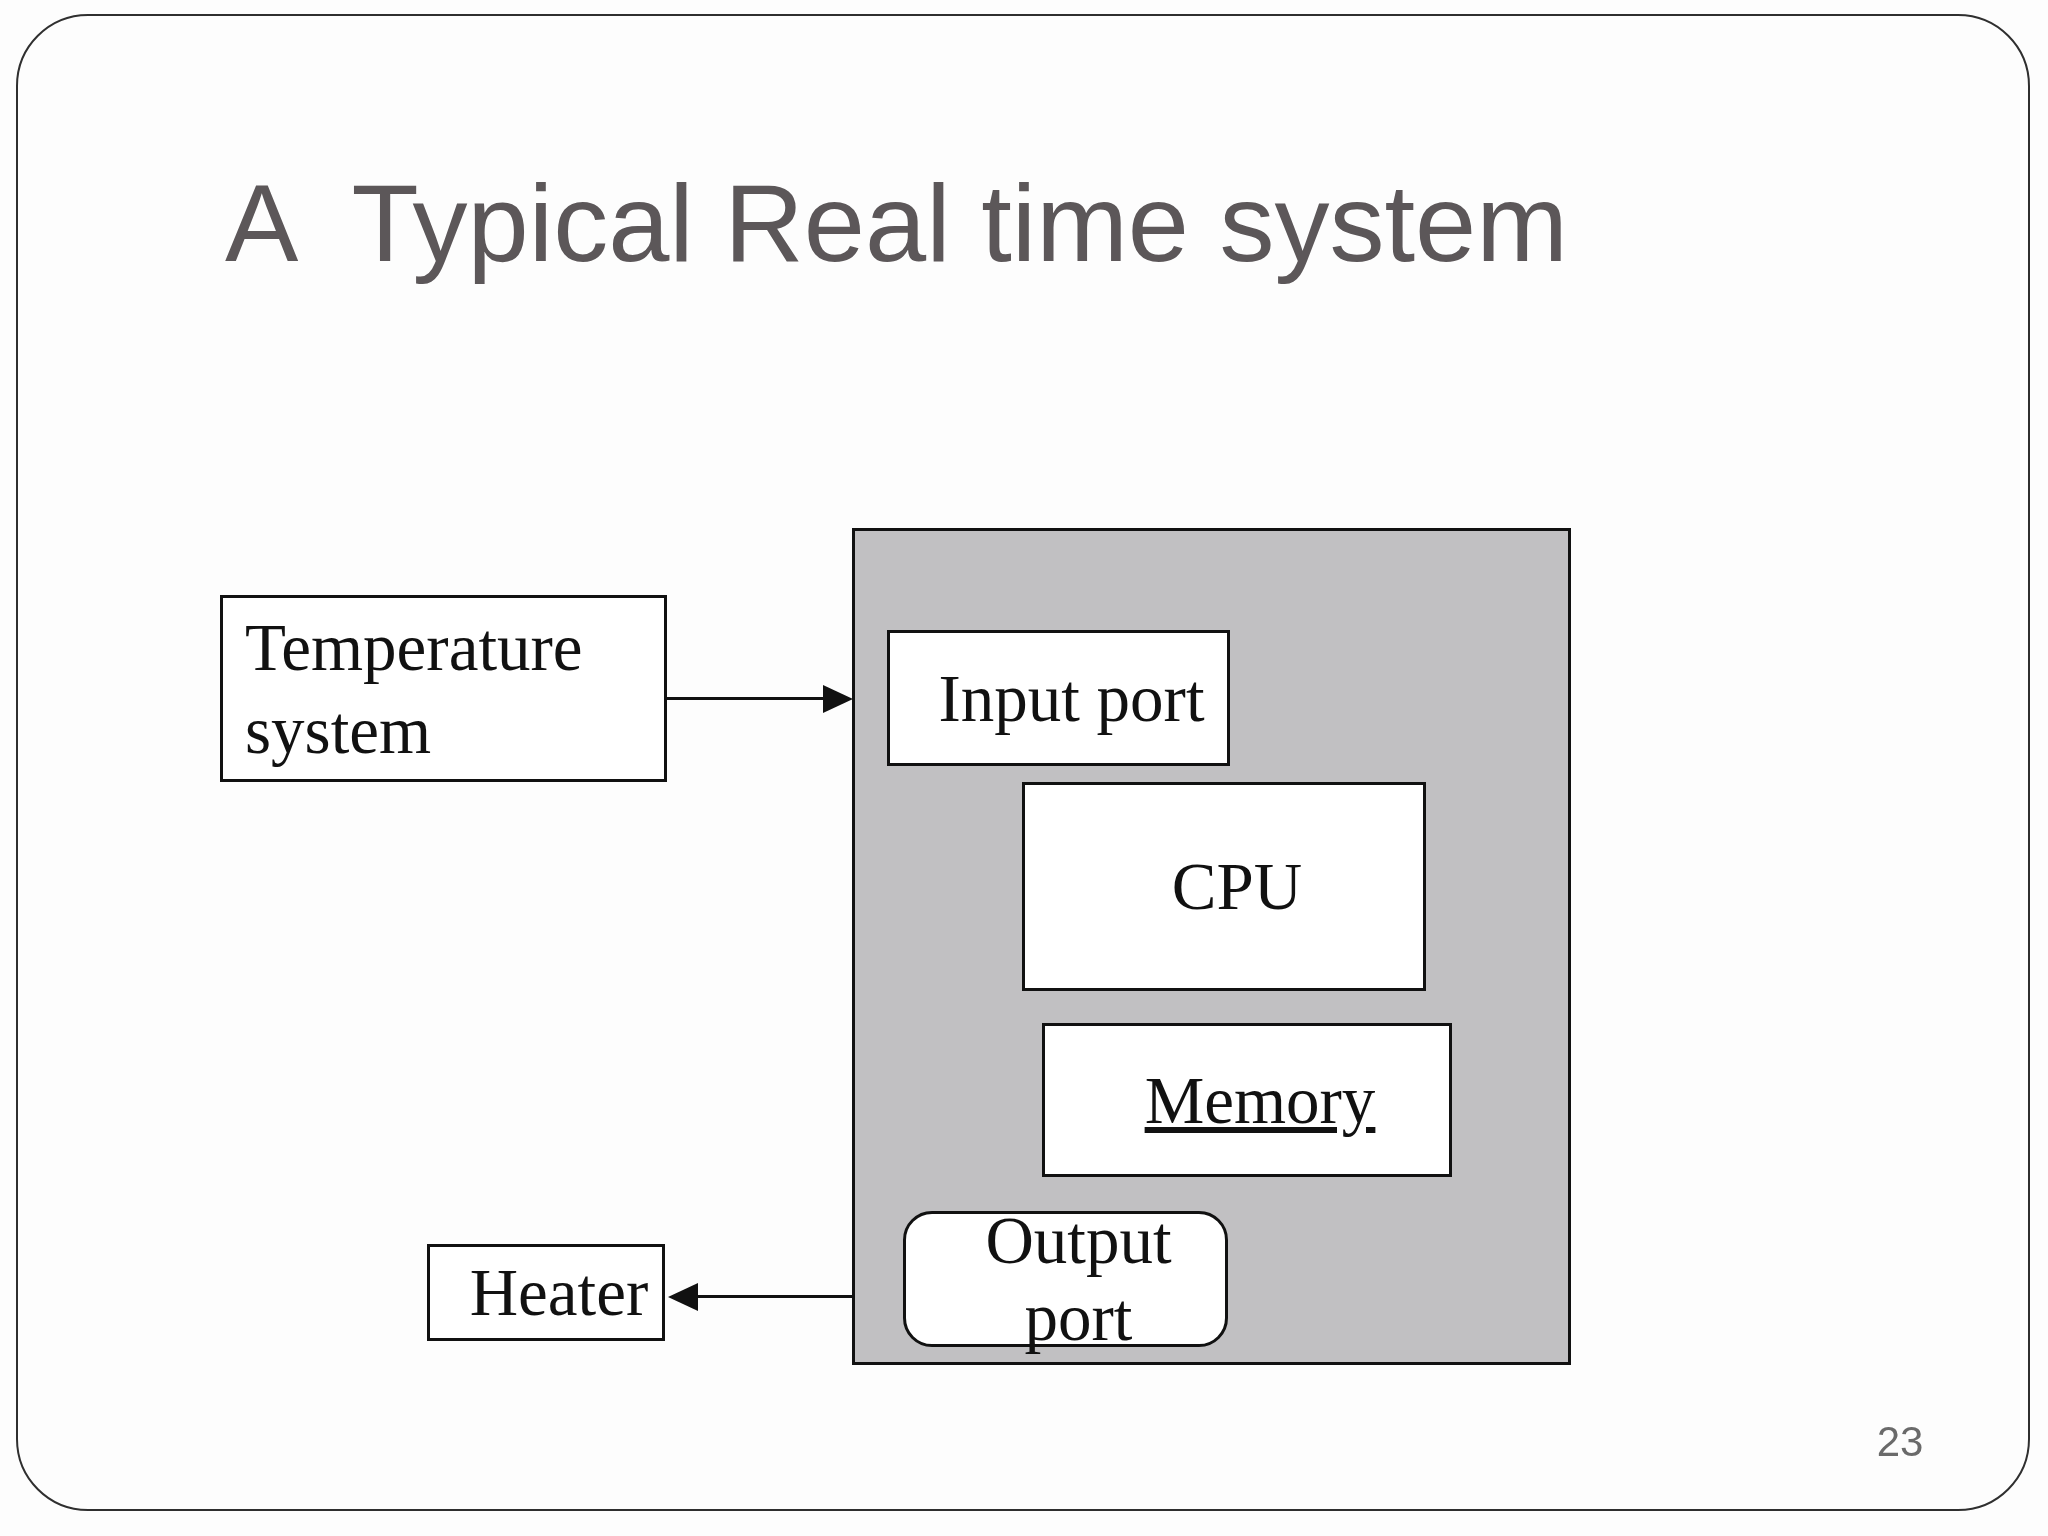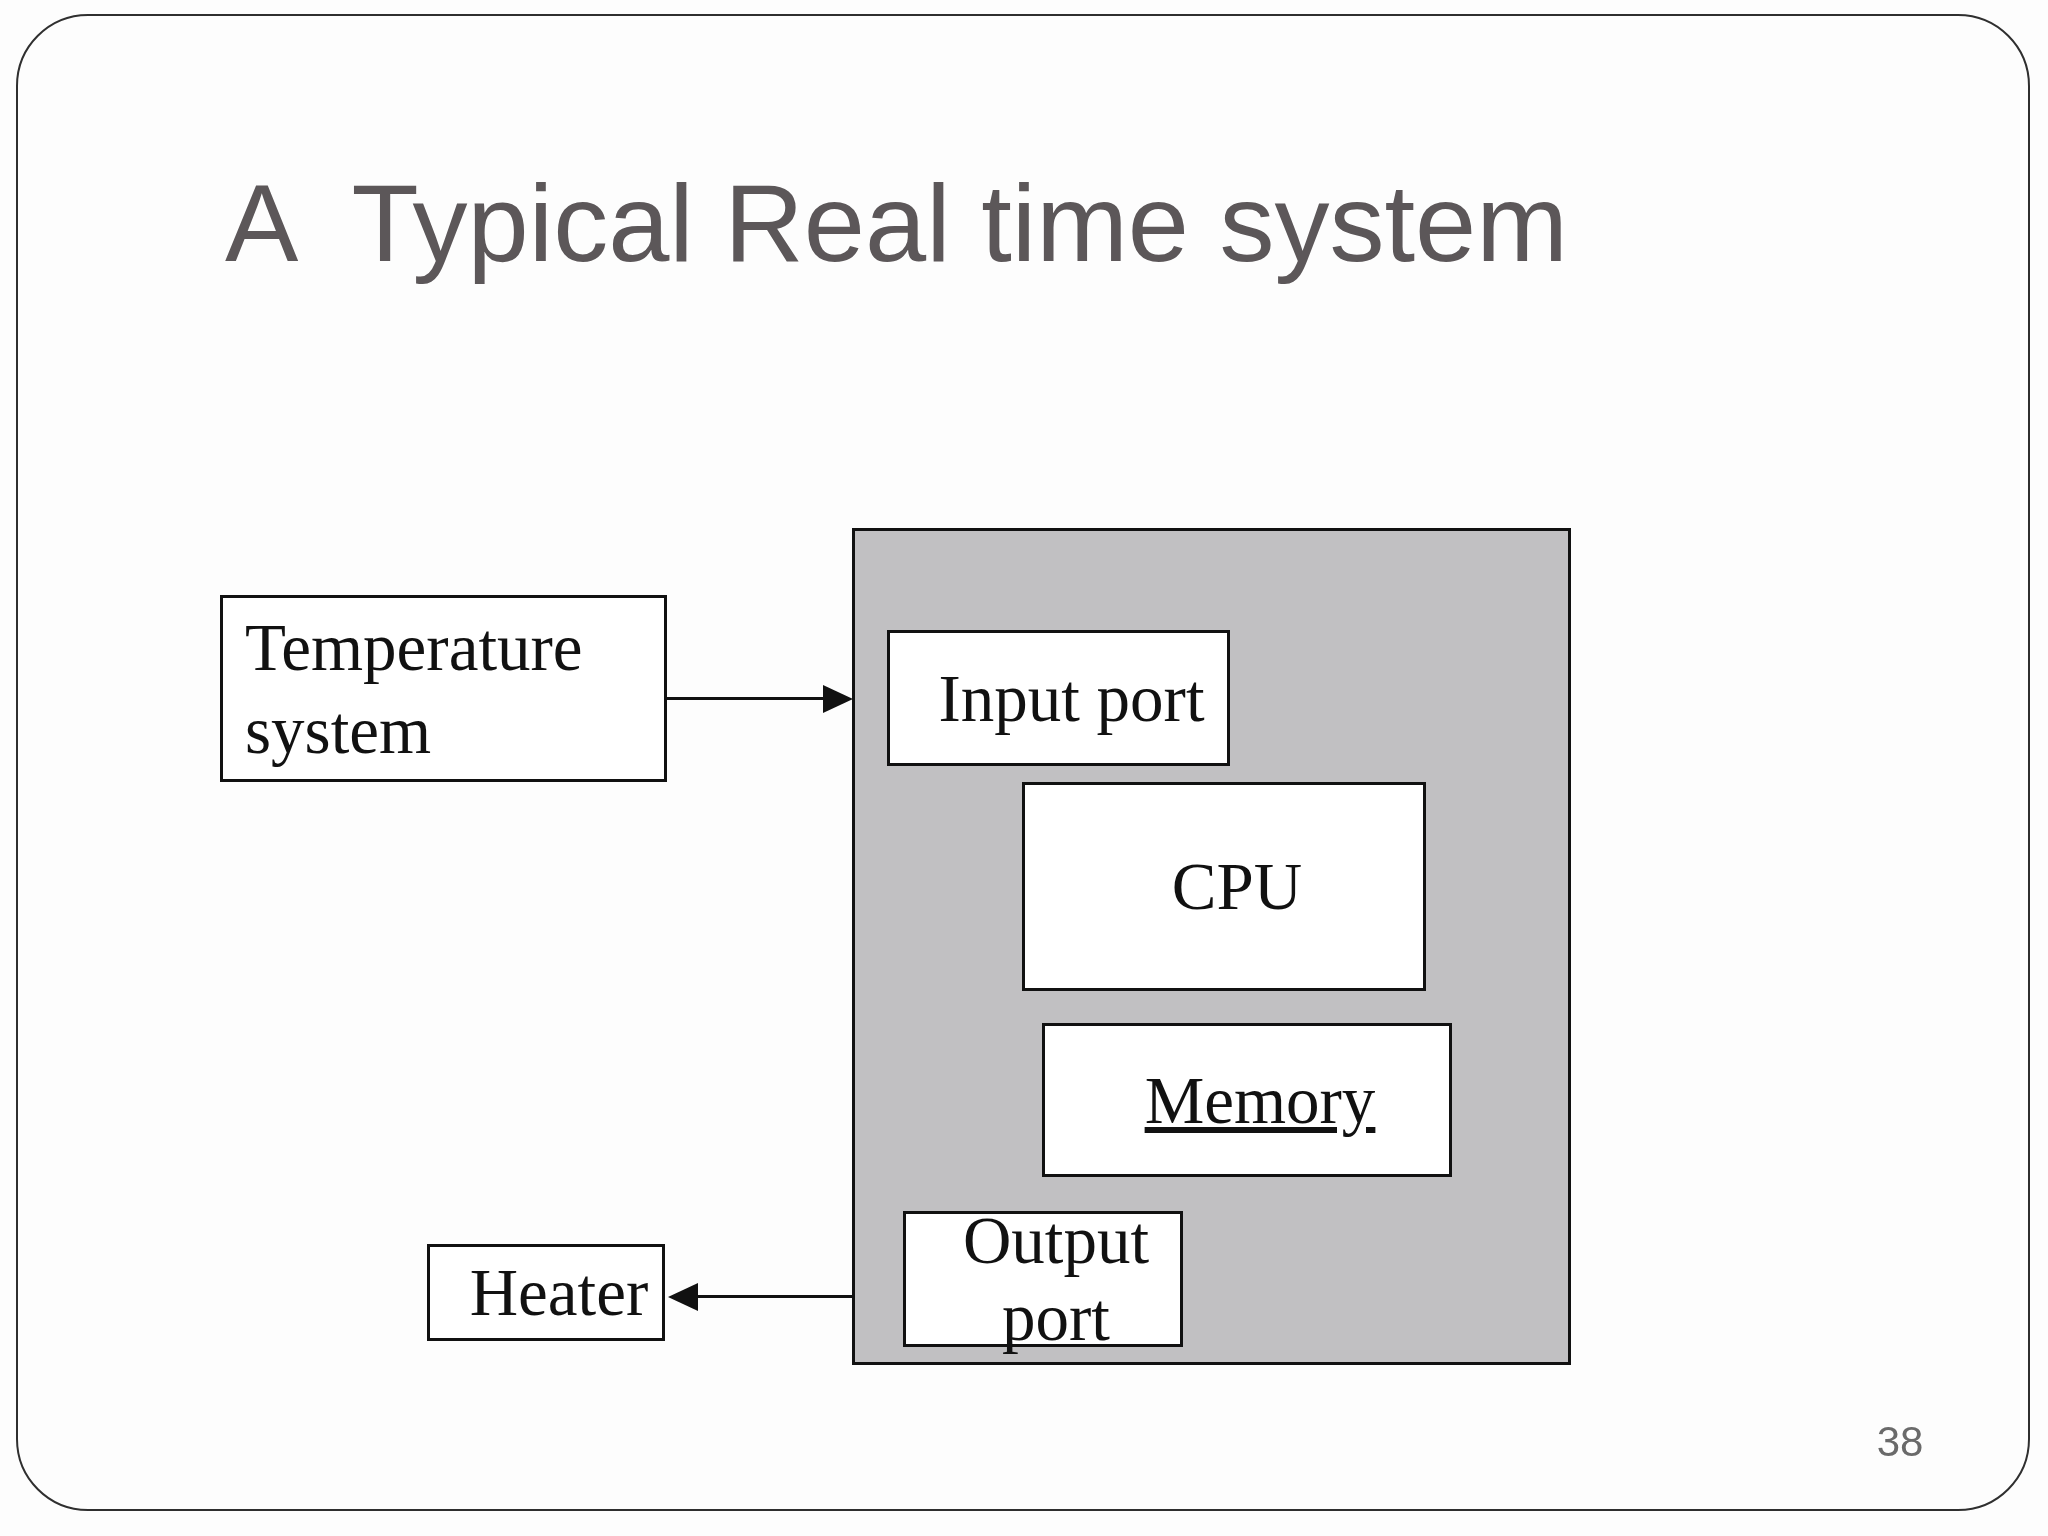--- a/index.html
+++ b/index.html
@@ -49,21 +49,21 @@
     display:flex;align-items:center;justify-content:center;
     text-align:center;
     padding-left:26px;
   }
   .node.left-align{justify-content:flex-start;text-align:left;}
   #temp-sensor{left:220px;top:595px;width:447px;height:187px;
     padding-left:22px;line-height:83px;white-space:pre-line;}
   #input-port{left:887px;top:630px;width:343px;height:136px;}
   #cpu{left:1022px;top:782px;width:404px;height:209px;}
   #memory{left:1042px;top:1023px;width:410px;height:154px;text-decoration:underline;}
-  #output-port{left:903px;top:1211px;width:280px;height:136px;}
+  #output-port{left:903px;top:1211px;width:325px;height:136px;border-radius:29px;}
   #heater{left:427px;top:1244px;width:238px;height:97px;}
   .arrow-line{
     position:absolute;height:3px;background:var(--box-border);
   }
   #arrow1-line{left:667px;top:697px;width:158px;}
   #arrow2-line{left:696px;top:1295px;width:159px;}
   .arrow-head{
     position:absolute;width:0;height:0;
   }
   #arrow1-head{
@@ -105,13 +105,13 @@
 <div class="node" id="output-port">Output port</div>
 
 <div class="node" id="heater">Heater</div>
 
 <div class="arrow-line" id="arrow1-line"></div>
 <div class="arrow-head" id="arrow1-head"></div>
 
 <div class="arrow-line" id="arrow2-line"></div>
 <div class="arrow-head" id="arrow2-head"></div>
 
-<div class="page-number">38</div>
+<div class="page-number">23</div>
 
 </body></html>

